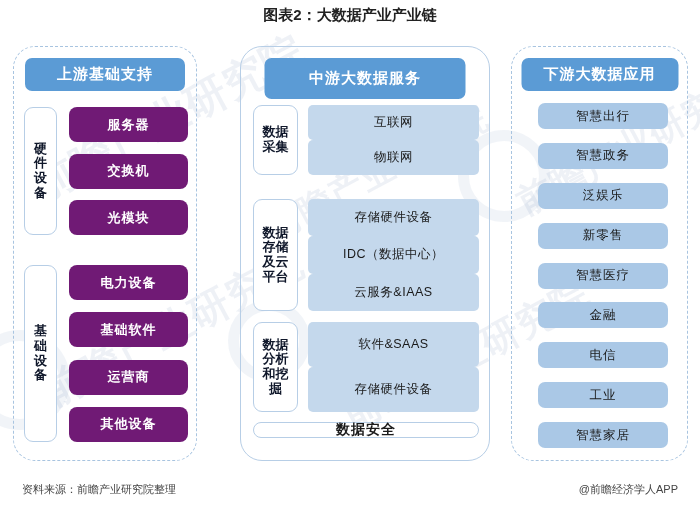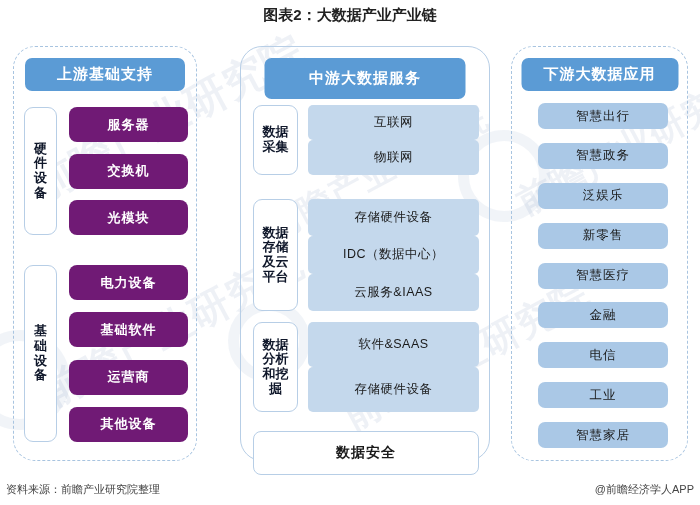--- a/index.html
+++ b/index.html
@@ -129,21 +129,21 @@
     font-size:14px;font-weight:bold;
     display:flex;align-items:center;justify-content:center;
     letter-spacing:1px;
     box-sizing:border-box;
   }
 
   
   .footer{
     position:absolute;left:0;bottom:8px;width:700px;
     display:flex;justify-content:space-between;
-    padding:0 6px;box-sizing:border-box;
+    padding:0 22px;box-sizing:border-box;
     font-size:11px;color:#555;
   }
   .footer .src{color:#444;}
   .footer .brand{color:#444;}
 </style>
 </head>
 <body>
 
 <div class="wm" style="left:18px;top:90px;font-size:42px;">前瞻产业研究院</div>
 <div class="wm" style="left:30px;top:300px;font-size:40px;">前瞻产业研究院</div>
@@ -223,21 +223,21 @@
       <span class="gl-row pair">分析</span>
       <span class="gl-row pair">和挖</span>
       <span class="gl-row pair">掘</span>
     </div>
     <div class="group-items" style="margin-left:10px;justify-content:space-around;">
       <div class="pill-light">软件&amp;SAAS</div>
       <div class="pill-light">存储硬件设备</div>
     </div>
   </div>
 
-  <div class="pill-outline" style="position:absolute;left:12px;top:384px;width:226px;height:44px;">数据安全</div>
+  <div class="pill-outline" style="position:absolute;left:12px;top:375px;width:226px;height:16px;">数据安全</div>
 </div>
 
 <div class="col col-down">
   <div class="col-header">下游大数据应用</div>
 
   <div style="position:absolute;left:20px;top:56px;width:136px;height:345px;display:flex;flex-direction:column;justify-content:space-between;">
     <div class="pill-app">智慧出行</div>
     <div class="pill-app">智慧政务</div>
     <div class="pill-app">泛娱乐</div>
     <div class="pill-app">新零售</div>

